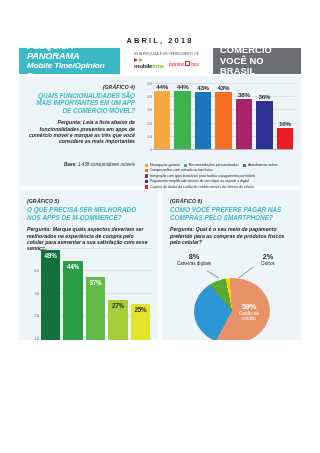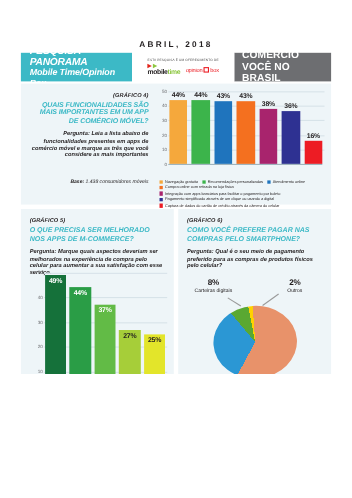--- a/index.html
+++ b/index.html
@@ -331,19 +331,23 @@
     </div>
     <div class="leader" style="left:38px; top:22px; width:14px; transform:rotate(32deg);"></div>
 
     <div class="pl pl-out" style="left:80px; top:0px; width:40px;">
       <div class="pct">2%</div>
       <div class="nm">Outros</div>
     </div>
     <div class="leader" style="left:69px; top:20px; width:18px; transform:rotate(-36deg);"></div>
 
 
+    <div class="pl pl-in" style="left:64px; top:50px; width:34px;">
+      <div class="pct">59%</div>
+      <div class="nm">Cartão de crédito</div>
+    </div>
   </div>
 
   <div id="c6-base" class="base-line">
     <b>Base:</b><span> 1.438 consumidores móveis</span>
   </div>
 
 </div>
 
 </body></html>

